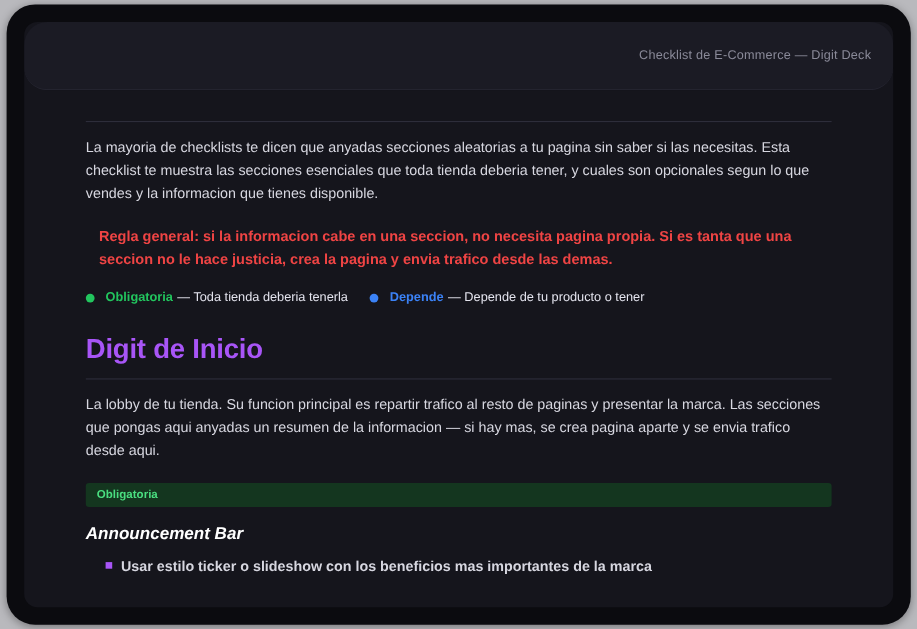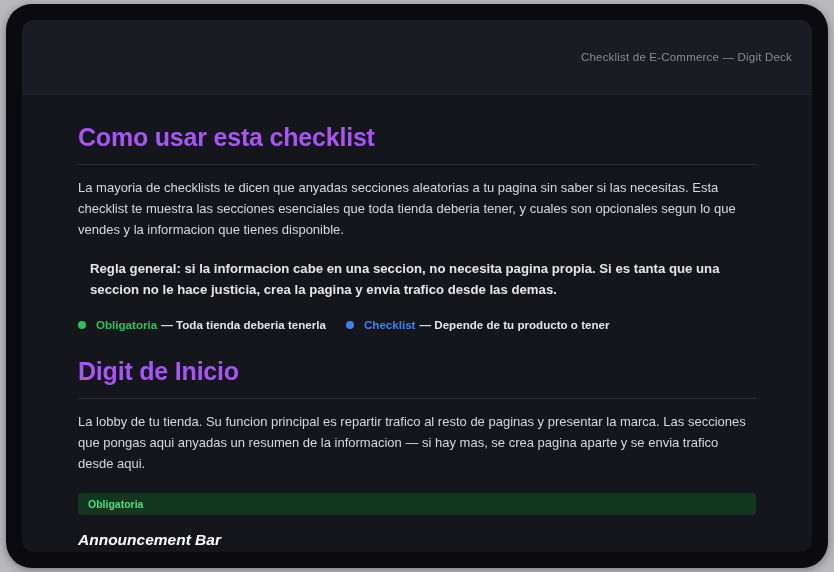--- a/index.html
+++ b/index.html
@@ -28,28 +28,29 @@
     left: 16px;
     top: 16px;
     width: 790px;
     height: 532px;
     background: #15151c;
     border-radius: 12px;
     overflow: hidden;
   }
 
   #topbar {
-    height: 75px;
+    height: 62px;
     background: #1b1b24;
     border-bottom: 1px solid #24242f;
     display: flex;
     align-items: center;
     justify-content: flex-end;
     padding-right: 20px;
     box-sizing: border-box;
+    border-radius: 21px;
   }
 
   #topbar-title {
     color: #8a8a99;
     font-size: 11.5px;
     letter-spacing: 0.2px;
   }
 
   #content {
     padding: 28px 56px 0 56px;
@@ -73,21 +74,21 @@
   }
 
   p.body-text {
     color: #d7d7e0;
     font-size: 13px;
     line-height: 1.62;
     margin: 0 0 18px 0;
   }
 
   .callout {
-    color: #e5e5e5;
+    color: #ef4444;
     font-size: 13.2px;
     font-weight: bold;
     line-height: 1.6;
     margin: 0 0 18px 0;
     padding-left: 12px;
   }
 
   .legend {
     font-size: 11.6px;
     margin: 0 0 26px 0;
@@ -101,21 +102,21 @@
     width: 8px;
     height: 8px;
     border-radius: 50%;
     margin-right: 6px;
     vertical-align: middle;
   }
   .dot-required { background: #22c55e; }
   .dot-optional { background: #3b82f6; }
   .legend .lbl-required { color: #22c55e; font-weight: bold; }
   .legend .lbl-optional { color: #3b82f6; font-weight: bold; }
-  .legend .desc { color: #e4e4ee; font-weight: bold; margin-right: 16px; }
+  .legend .desc { color: #e4e4ee; font-weight: normal; margin-right: 16px; }
 
   .badge-row {
     margin: 0 0 16px 0;
   }
   .badge {
     display: block;
     background: #14361f;
     color: #4ade80;
     font-size: 10.5px;
     font-weight: bold;
@@ -160,31 +161,30 @@
 
 <div id="device-frame">
   <div id="screen">
 
     <div id="topbar">
       <div id="topbar-title">Checklist de E-Commerce — Digit Deck</div>
     </div>
 
     <div id="content">
 
-      <h1 class="section-title">Como usar esta checklist</h1>
       <hr class="rule">
       <p class="body-text">La mayoria de checklists te dicen que anyadas secciones aleatorias a tu pagina sin saber si las necesitas. Esta checklist te muestra las secciones esenciales que toda tienda deberia tener, y cuales son opcionales segun lo que vendes y la informacion que tienes disponible.</p>
       <p class="callout">Regla general: si la informacion cabe en una seccion, no necesita pagina propia. Si es tanta que una seccion no le hace justicia, crea la pagina y envia trafico desde las demas.</p>
 
       <div class="legend">
         <span class="dot dot-required"></span>
         <span class="lbl-required">Obligatoria</span>
         <span class="desc">— Toda tienda deberia tenerla</span>
         <span class="dot dot-optional"></span>
-        <span class="lbl-optional">Checklist</span>
+        <span class="lbl-optional">Depende</span>
         <span class="desc">— Depende de tu producto o tener</span>
       </div>
 
       <h1 class="section-title">Digit de Inicio</h1>
       <hr class="rule">
       <p class="body-text">La lobby de tu tienda. Su funcion principal es repartir trafico al resto de paginas y presentar la marca. Las secciones que pongas aqui anyadas un resumen de la informacion — si hay mas, se crea pagina aparte y se envia trafico desde aqui.</p>
 
       <div class="badge-row">
         <span class="badge">Obligatoria</span>
       </div>

